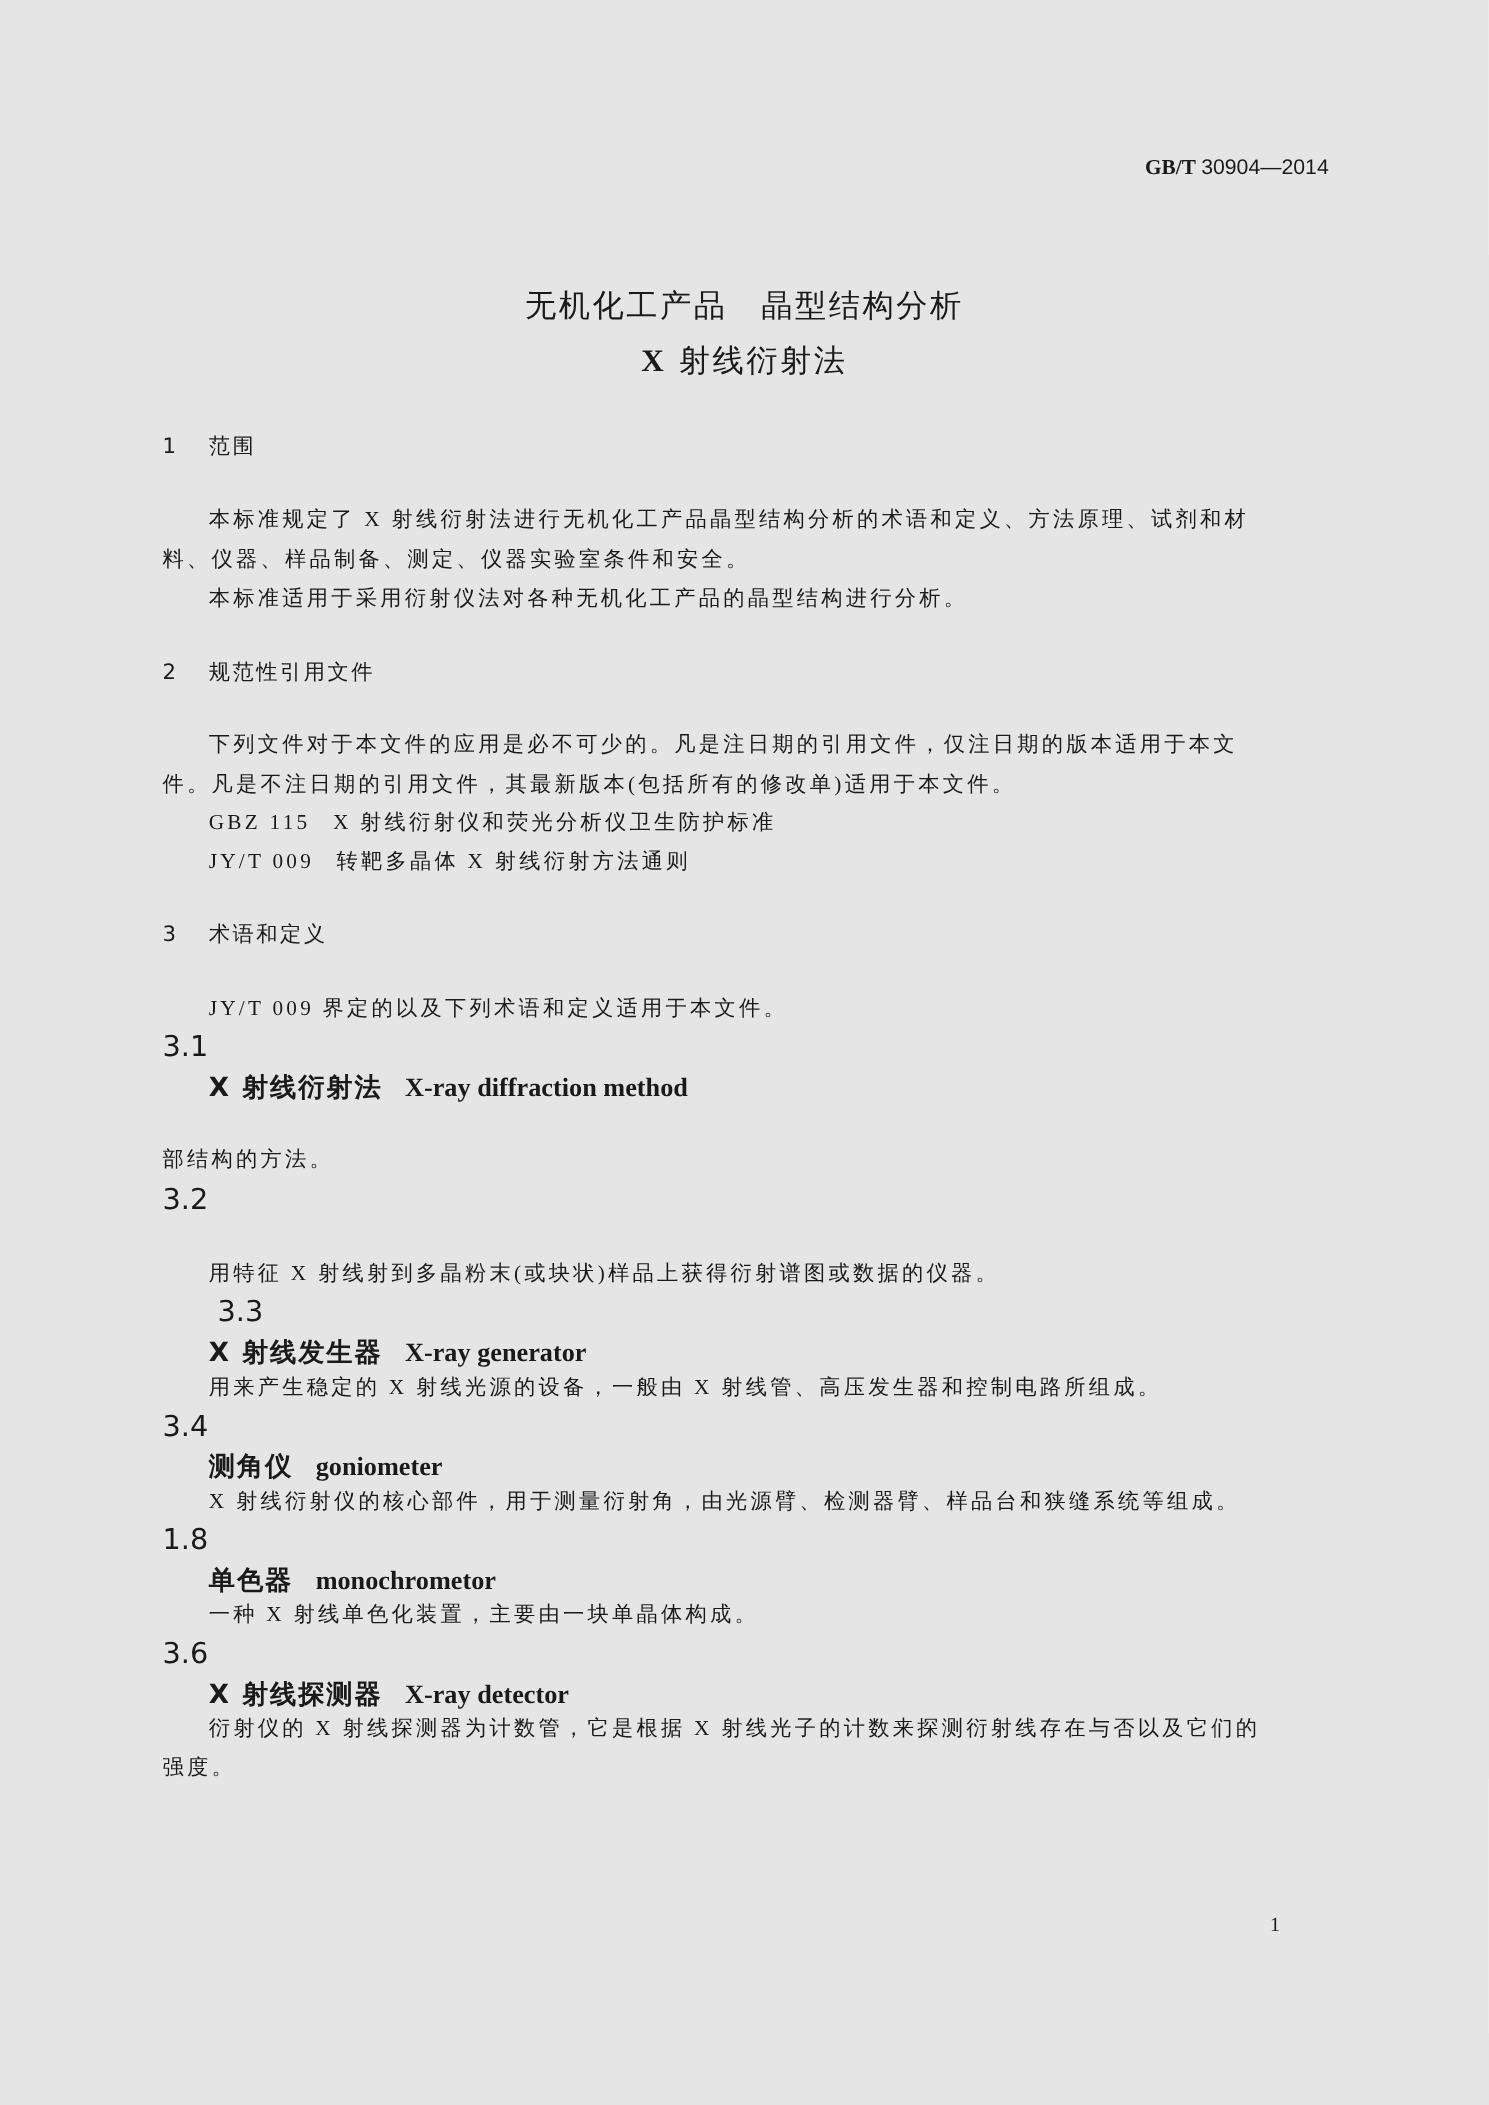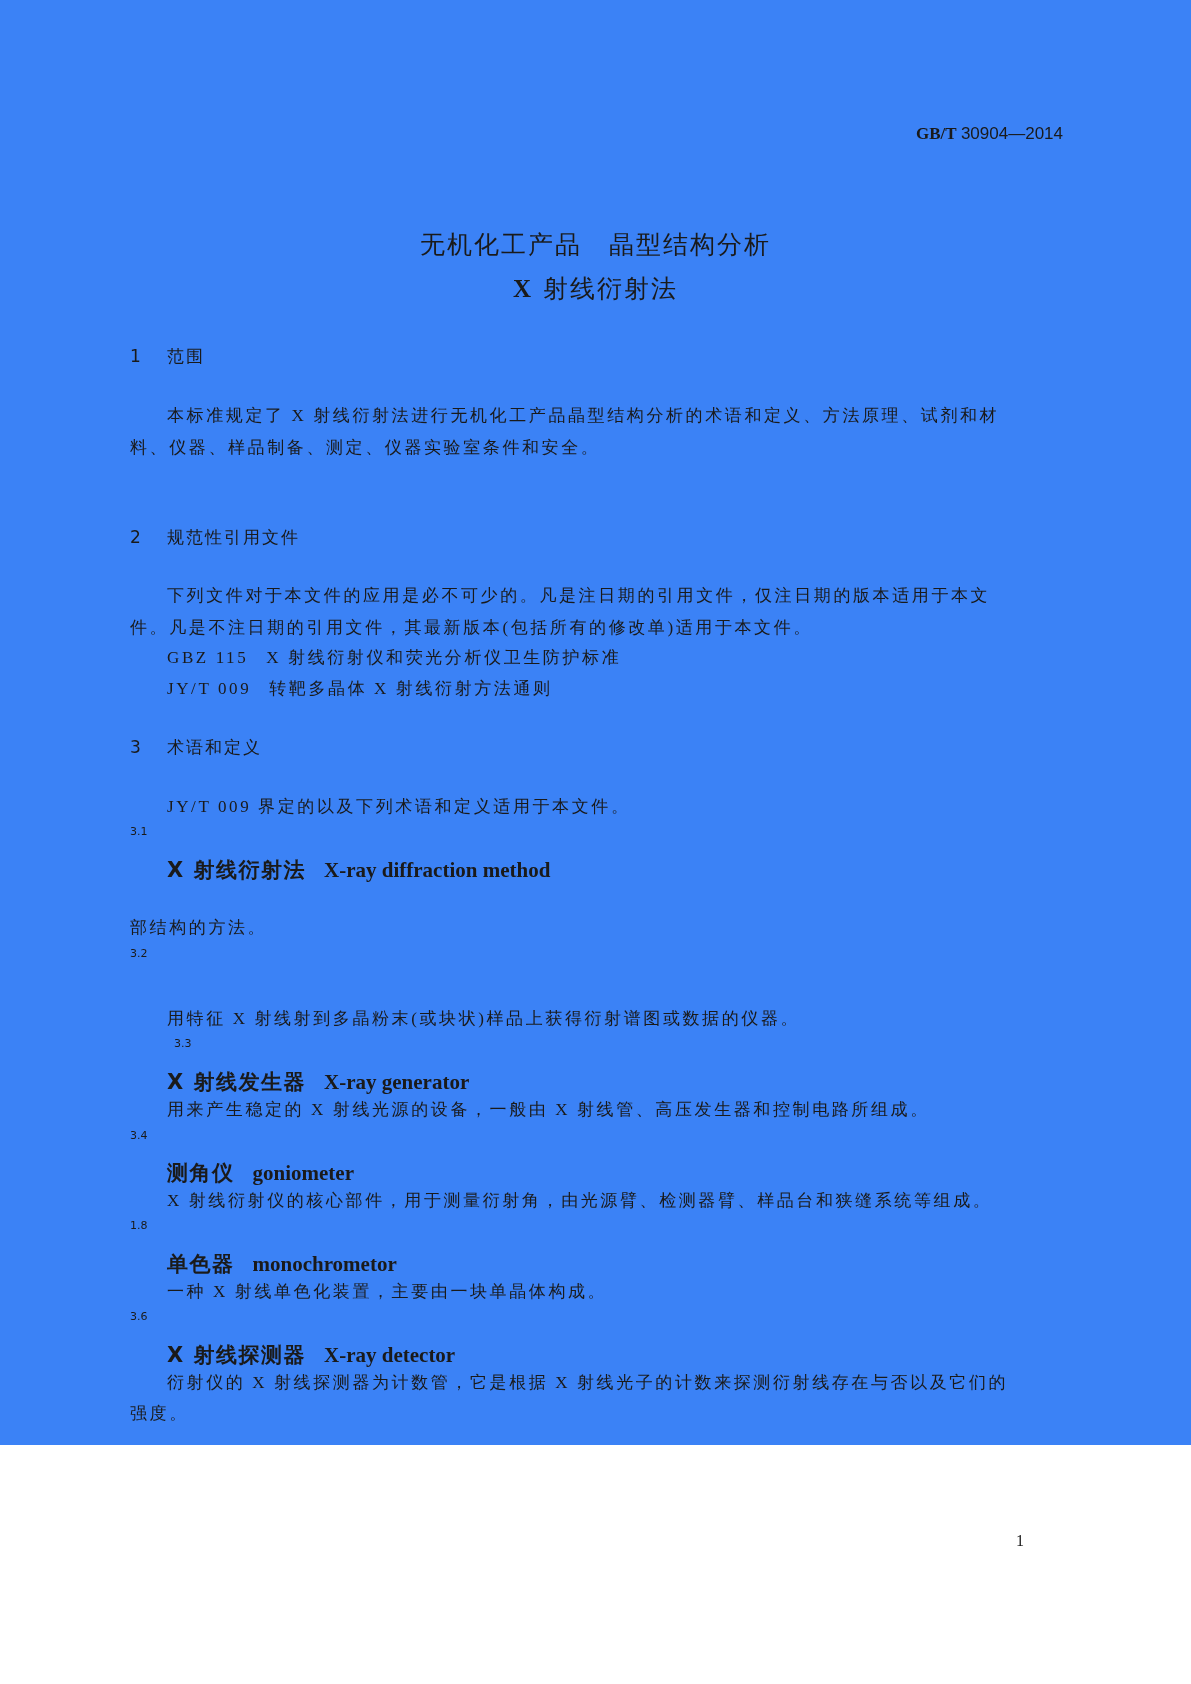--- a/index.html
+++ b/index.html
@@ -1,38 +1,38 @@
 <!DOCTYPE html>
 <html><head>
   <meta charset="utf-8">
   <style>
     html, body { margin: 0; padding: 0; background: #ffffff; }
     body { width: 1191px; height: 1684px; position: relative; overflow: hidden; color: #1a1a1a; }
-    .page { position: absolute; left: 0; top: 0; width: 1191px; height: 1445px; background: #3b82f6; }
+    .page { position: absolute; left: 0; top: 0; width: 1191px; height: 1684px; background: #e5e5e5; }
     .abs { position: absolute; white-space: nowrap; }
 
     .std-no { right: 128px; top: 124px; font-size: 17px; }
     .std-no .pre { font-family: "Liberation Serif", serif; font-weight: bold; }
     .std-no .num { font-family: "Liberation Sans", sans-serif; }
 
     .title { left: 0; width: 1191px; text-align: center; font-size: 25px; font-family: "DejaVu Sans", "Liberation Sans", sans-serif; letter-spacing: 2px; }
     .title1 { top: 228px; }
     .title2 { top: 272px; }
     .title2 .x { font-family: "Liberation Serif", serif; font-weight: bold; }
 
     .h1 { left: 130px; font-size: 17px; font-family: "DejaVu Sans", "Liberation Sans", sans-serif; }
     .h1 .n { display: inline-block; width: 37px; }
     .h1 .t { letter-spacing: 2px; }
 
     .p { font-size: 17px; font-family: "Liberation Serif", "DejaVu Serif", serif; letter-spacing: 2.6px; }
     .p.first { left: 167px; }
     .p.cont { left: 130px; }
     .p.ind { left: 167px; }
 
-    .num2 { left: 130px; font-size: 11px; font-family: "DejaVu Sans", "Liberation Sans", sans-serif; text-align: center; }
+    .num2 { left: 130px; font-size: 23px; font-family: "DejaVu Sans", "Liberation Sans", sans-serif; text-align: center; }
     .term { left: 167px; font-size: 21px; font-weight: bold; }
     .term .zh { font-family: "DejaVu Sans", "Liberation Sans", sans-serif; letter-spacing: 1.5px; }
     .term .en { font-family: "Liberation Serif", serif; margin-left: 18px; }
 
     .pageno { left: 1016px; top: 1532px; font-size: 16px; font-family: "Liberation Serif", serif; }
   </style>
 </head>
 <body>
 
 <div class="page">
@@ -45,20 +45,21 @@
   <div class="abs title title1">无机化工产品　晶型结构分析</div>
   <div class="abs title title2">
     <span class="x">X</span><span> 射线衍射法</span>
   </div>
 
   <div class="abs h1" style="top:345px;">
     <span class="n">1</span><span class="t">范围</span>
   </div>
   <div class="abs p first" style="top:404px;">本标准规定了 X 射线衍射法进行无机化工产品晶型结构分析的术语和定义、方法原理、试剂和材</div>
   <div class="abs p cont" style="top:436px;">料、仪器、样品制备、测定、仪器实验室条件和安全。</div>
+  <div class="abs p ind" style="top:467px;">本标准适用于采用衍射仪法对各种无机化工产品的晶型结构进行分析。</div>
 
   <div class="abs h1" style="top:526px;">
     <span class="n">2</span><span class="t">规范性引用文件</span>
   </div>
   <div class="abs p first" style="top:584px;">下列文件对于本文件的应用是必不可少的。凡是注日期的引用文件，仅注日期的版本适用于本文</div>
   <div class="abs p cont" style="top:616px;">件。凡是不注日期的引用文件，其最新版本(包括所有的修改单)适用于本文件。</div>
   <div class="abs p ind" style="top:646px;">
     <span>GBZ 115</span><span style="display:inline-block;width:18px;"></span><span>X 射线衍射仪和荧光分析仪卫生防护标准</span>
   </div>
   <div class="abs p ind" style="top:677px;">

